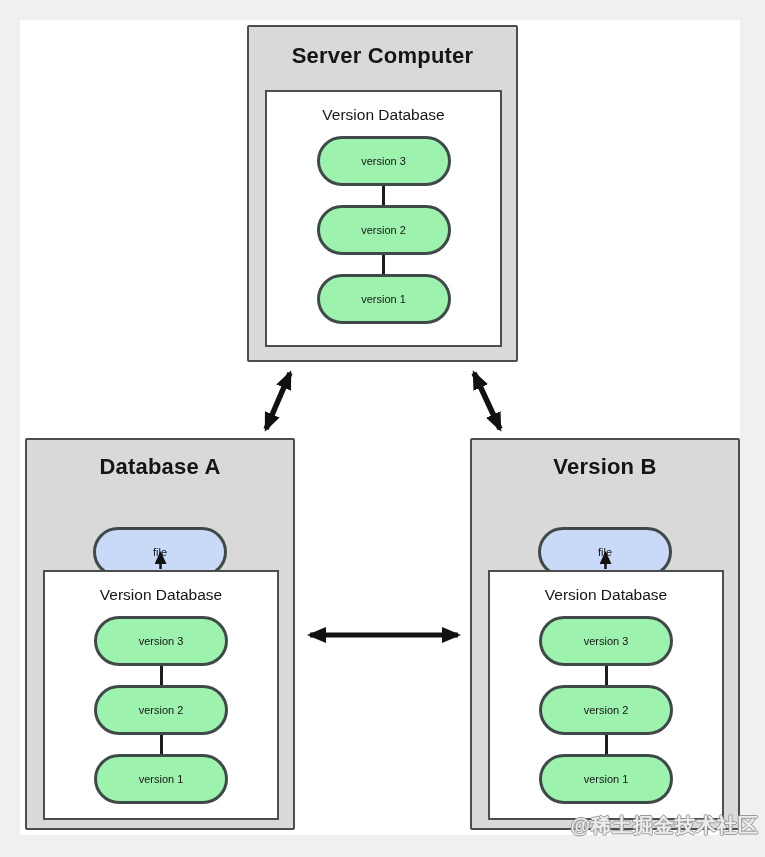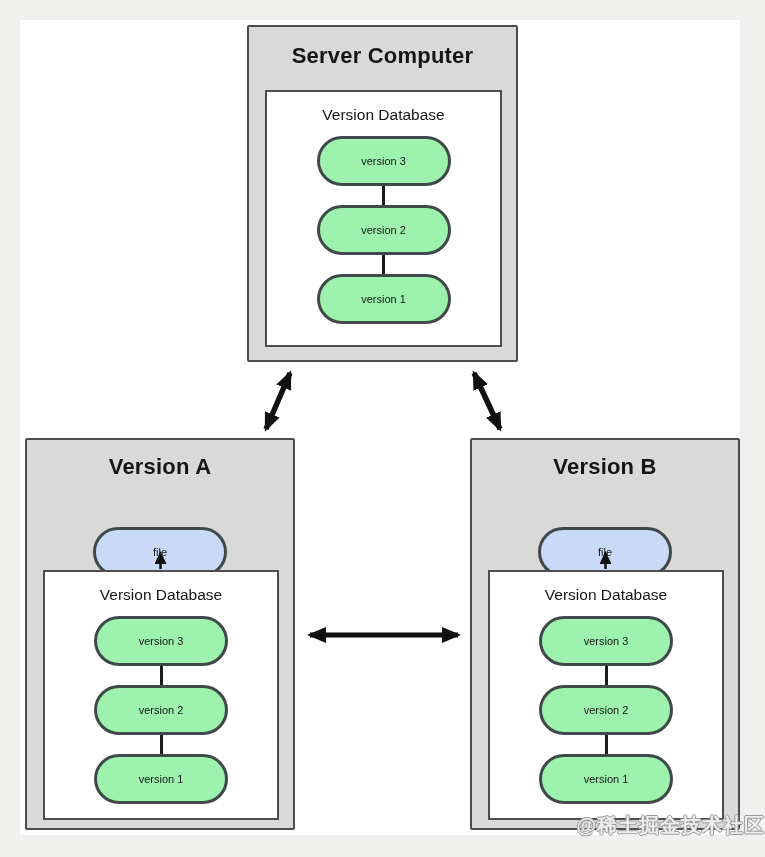--- a/index.html
+++ b/index.html
@@ -52,21 +52,21 @@
     width:134px;height:50px;flex:none;
     background:var(--file-fill,#c9daf8);
     border-color:var(--file-border,#40494a);
     margin-top:31px;
   }
   .conn{width:3px;flex:0 0 19px;background:var(--connector,#1c1c1c);}
   svg.overlay{position:absolute;left:0;top:0;pointer-events:none;}
   .arrow{stroke:var(--arrow,#111);fill:none;}
   .arrow-head{fill:var(--arrow,#111);}
   .watermark{
-    position:absolute;top:812px;right:0;
+    position:absolute;top:812px;right:6px;
     font-size:20px;font-weight:bold;letter-spacing:1px;
     color:#ededed;
     text-shadow:1px 0 0 #9a9a9a,-1px 0 0 #9a9a9a,0 1px 0 #9a9a9a,0 -1px 0 #9a9a9a;
     white-space:nowrap;
   }
 </style>
 </head>
 <body>
 
 <div class="canvas"></div>
@@ -77,21 +77,21 @@
     <div class="db-label">Version Database</div>
     <div class="pill">version 3</div>
     <div class="conn"></div>
     <div class="pill">version 2</div>
     <div class="conn"></div>
     <div class="pill">version 1</div>
   </div>
 </div>
 
 <div class="machine" id="computer-a-box">
-  <div class="machine-title">Version A</div>
+  <div class="machine-title">Database A</div>
   <div class="pill file">file</div>
   <div class="db-box">
     <div class="db-label">Version Database</div>
     <div class="pill">version 3</div>
     <div class="conn"></div>
     <div class="pill">version 2</div>
     <div class="conn"></div>
     <div class="pill">version 1</div>
   </div>
 </div>

